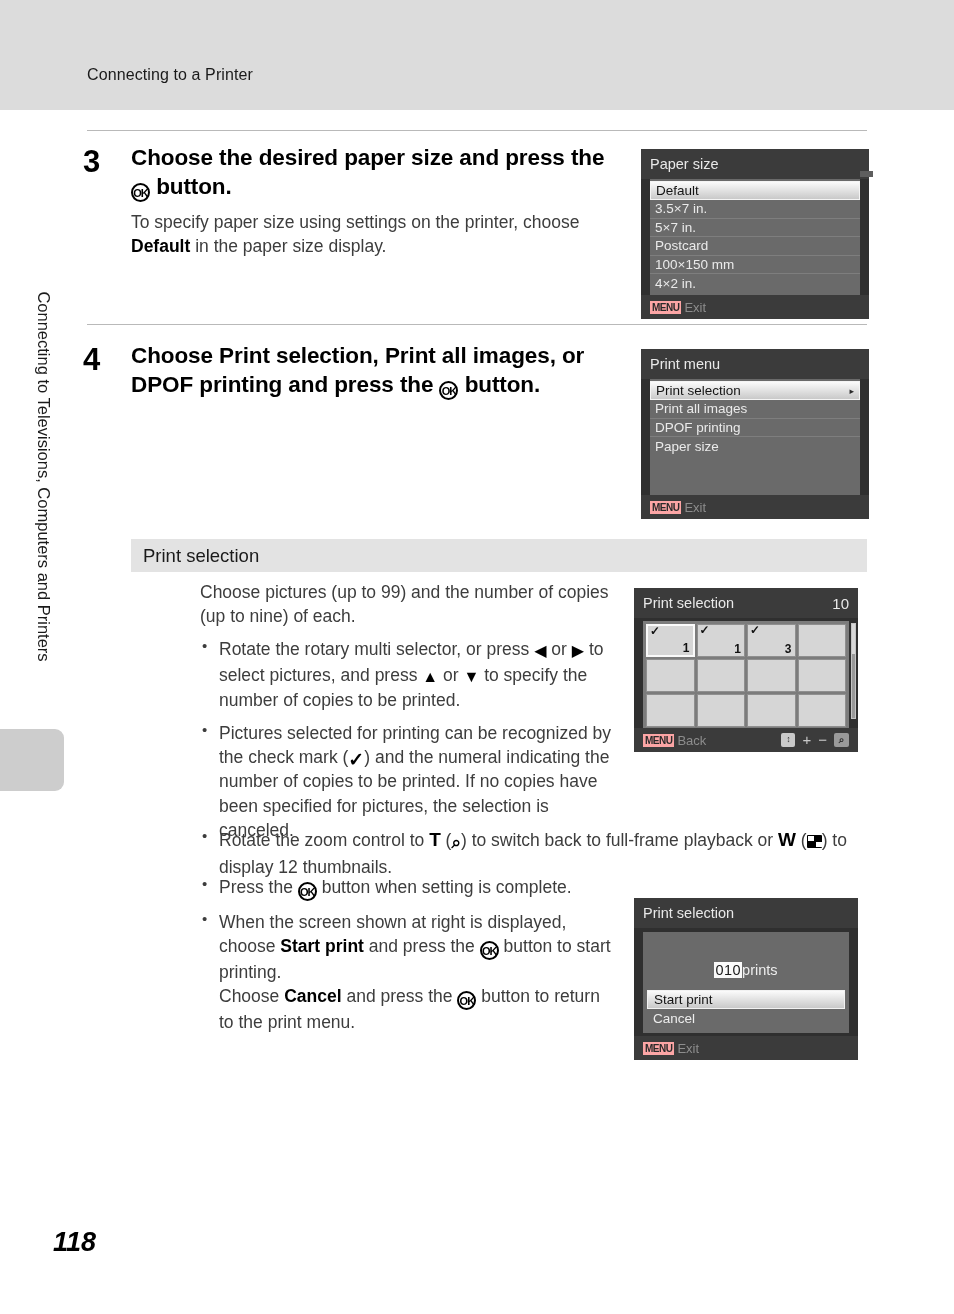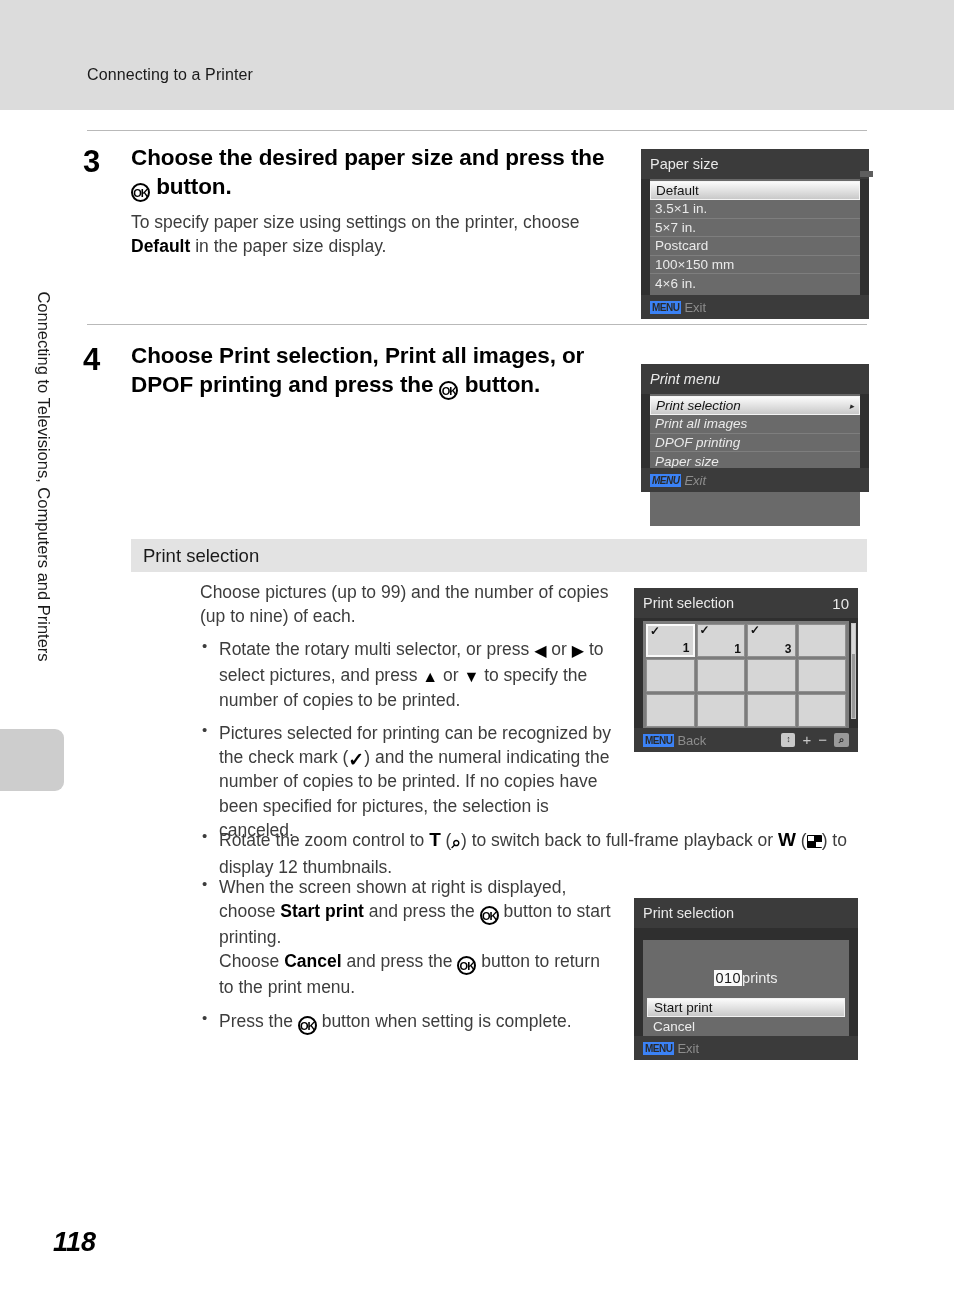--- a/index.html
+++ b/index.html
@@ -127,21 +127,21 @@
   }
   .lcd-row .arrow{
     margin-left:auto; font-size:9px; color:#2a2a2a;
   }
   .lcd-foot{
     position:absolute; left:0; bottom:0; width:100%; height:24px;
     background:#3b3b3b; display:flex; align-items:center; padding:0 9px;
     color:#8d8d8d; font-size:13px;
   }
   .menu-badge{
-    background:#3b82f6; color:#2a2a2a; font-size:10px; font-weight:bold;
+    background:#fca5a5; color:#2a2a2a; font-size:10px; font-weight:bold;
     padding:1px 2px; letter-spacing:-.5px; margin-right:3px;
     font-family:"Liberation Sans", sans-serif; line-height:11px;
   }
   .foot-icons{ margin-left:auto; display:flex; align-items:center; gap:7px; }
   .ic-ud{
     width:14px; height:14px; background:#c9c9c9; border-radius:2px;
     color:#2f2f2f; font-size:9px; text-align:center; line-height:13px;
   }
   .ic-pm{ color:#c9c9c9; font-size:15px; line-height:14px; }
   .ic-mag{
@@ -172,21 +172,21 @@
   .tscroll{
     position:absolute; right:-7px; top:2px; width:5px; height:96px;
     background:#9a9a9a; border:1px solid #c4c4c4;
   }
   .tscroll i{
     position:absolute; left:0; top:0; width:100%; height:30px;
     background:#d8d8d8; display:block;
   }
 
   
-  .panel{ background:#6a6a6a; margin:12px 9px; position:relative; height:101px; }
+  .panel{ background:#6a6a6a; margin:4px 9px; position:relative; height:101px; }
   .prints-line{
     position:absolute; left:0; top:30px; width:100%;
     text-align:center; font-size:14.5px; color:#ededed;
   }
   .prints-line em{
     background:#fafafa; color:#1a1a1a; font-style:normal;
     padding:0 1px; letter-spacing:.5px;
   }
   .btn-row{
     position:absolute; left:4px; bottom:5px; width:calc(100% - 8px);
@@ -233,49 +233,49 @@
 <div class="lcd" style="left:641px; top:149px; width:228px; height:170px;">
   <div class="lcd-title">
     <span>Paper size</span>
     <span class="count" style="margin-left:auto;"><span class="batt"></span></span>
   </div>
   <div class="lcd-list">
     <div class="lcd-row sel">
         <span>Default</span>
       </div>
     <div class="lcd-row">
-        <span>3.5×1 in.</span>
+        <span>3.5×7 in.</span>
       </div>
     <div class="lcd-row">
         <span>5×7 in.</span>
       </div>
     <div class="lcd-row">
         <span>Postcard</span>
       </div>
     <div class="lcd-row">
         <span>100×150 mm</span>
       </div>
     <div class="lcd-row" style="border-bottom:none;">
-        <span>4×6 in.</span>
+        <span>4×2 in.</span>
       </div>
   </div>
   <div class="lcd-foot">
     <span class="menu-badge">MENU</span>
     <span>Exit</span>
   </div>
 </div>
 
 <div class="step-num" style="left:83px; top:344px;">4</div>
 <div class="step-body" style="left:131px; top:341px; width:500px;">
   <div class="step-head">
     <span>Choose </span><b>Print selection</b><span>, </span><b>Print all images</b><span>, or </span><b>DPOF printing</b><span> and press the </span><span class="g-ok">OK</span><span> button.</span>
   </div>
 </div>
 
-<div class="lcd" style="left:641px; top:364px; width:228px; height:128px;font-style:italic;">
+<div class="lcd" style="left:641px; top:349px; width:228px; height:170px;">
   <div class="lcd-title">
     <span>Print menu</span>
   </div>
   <div class="lcd-list">
     <div class="lcd-row sel">
       <span>Print selection</span>
       <span class="arrow">▸</span>
     </div>
     <div class="lcd-row">
         <span>Print all images</span>
@@ -307,22 +307,22 @@
 </div>
 
 <div class="copy" style="left:200px; top:818px; width:660px;">
   <ul class="bl">
     <li><span>Rotate the zoom control to </span><span class="g-bold">T</span><span> (</span><span class="g-mag">⌕</span><span>) to switch back to full-frame playback or </span><span class="g-bold">W</span><span> (</span><span class="g-thumb"></span><span>) to display 12 thumbnails.</span></li>
   </ul>
 </div>
 
 <div class="copy" style="left:200px; top:866px; width:414px;">
   <ul class="bl">
+    <li><span>Press the </span><span class="g-ok">OK</span><span> button when setting is complete.</span></li>
     <li><span>When the screen shown at right is displayed, choose </span><b>Start print</b><span> and press the </span><span class="g-ok">OK</span><span> button to start printing.</span><br><span>Choose </span><b>Cancel</b><span> and press the </span><span class="g-ok">OK</span><span> button to return to the print menu.</span></li>
-    <li><span>Press the </span><span class="g-ok">OK</span><span> button when setting is complete.</span></li>
   </ul>
 </div>
 
 <div class="lcd" style="left:634px; top:588px; width:224px; height:164px;">
   <div class="lcd-title">
     <span>Print selection</span>
     <span class="count">10</span>
   </div>
   <div class="thumbs">
     <div class="thumb act">

